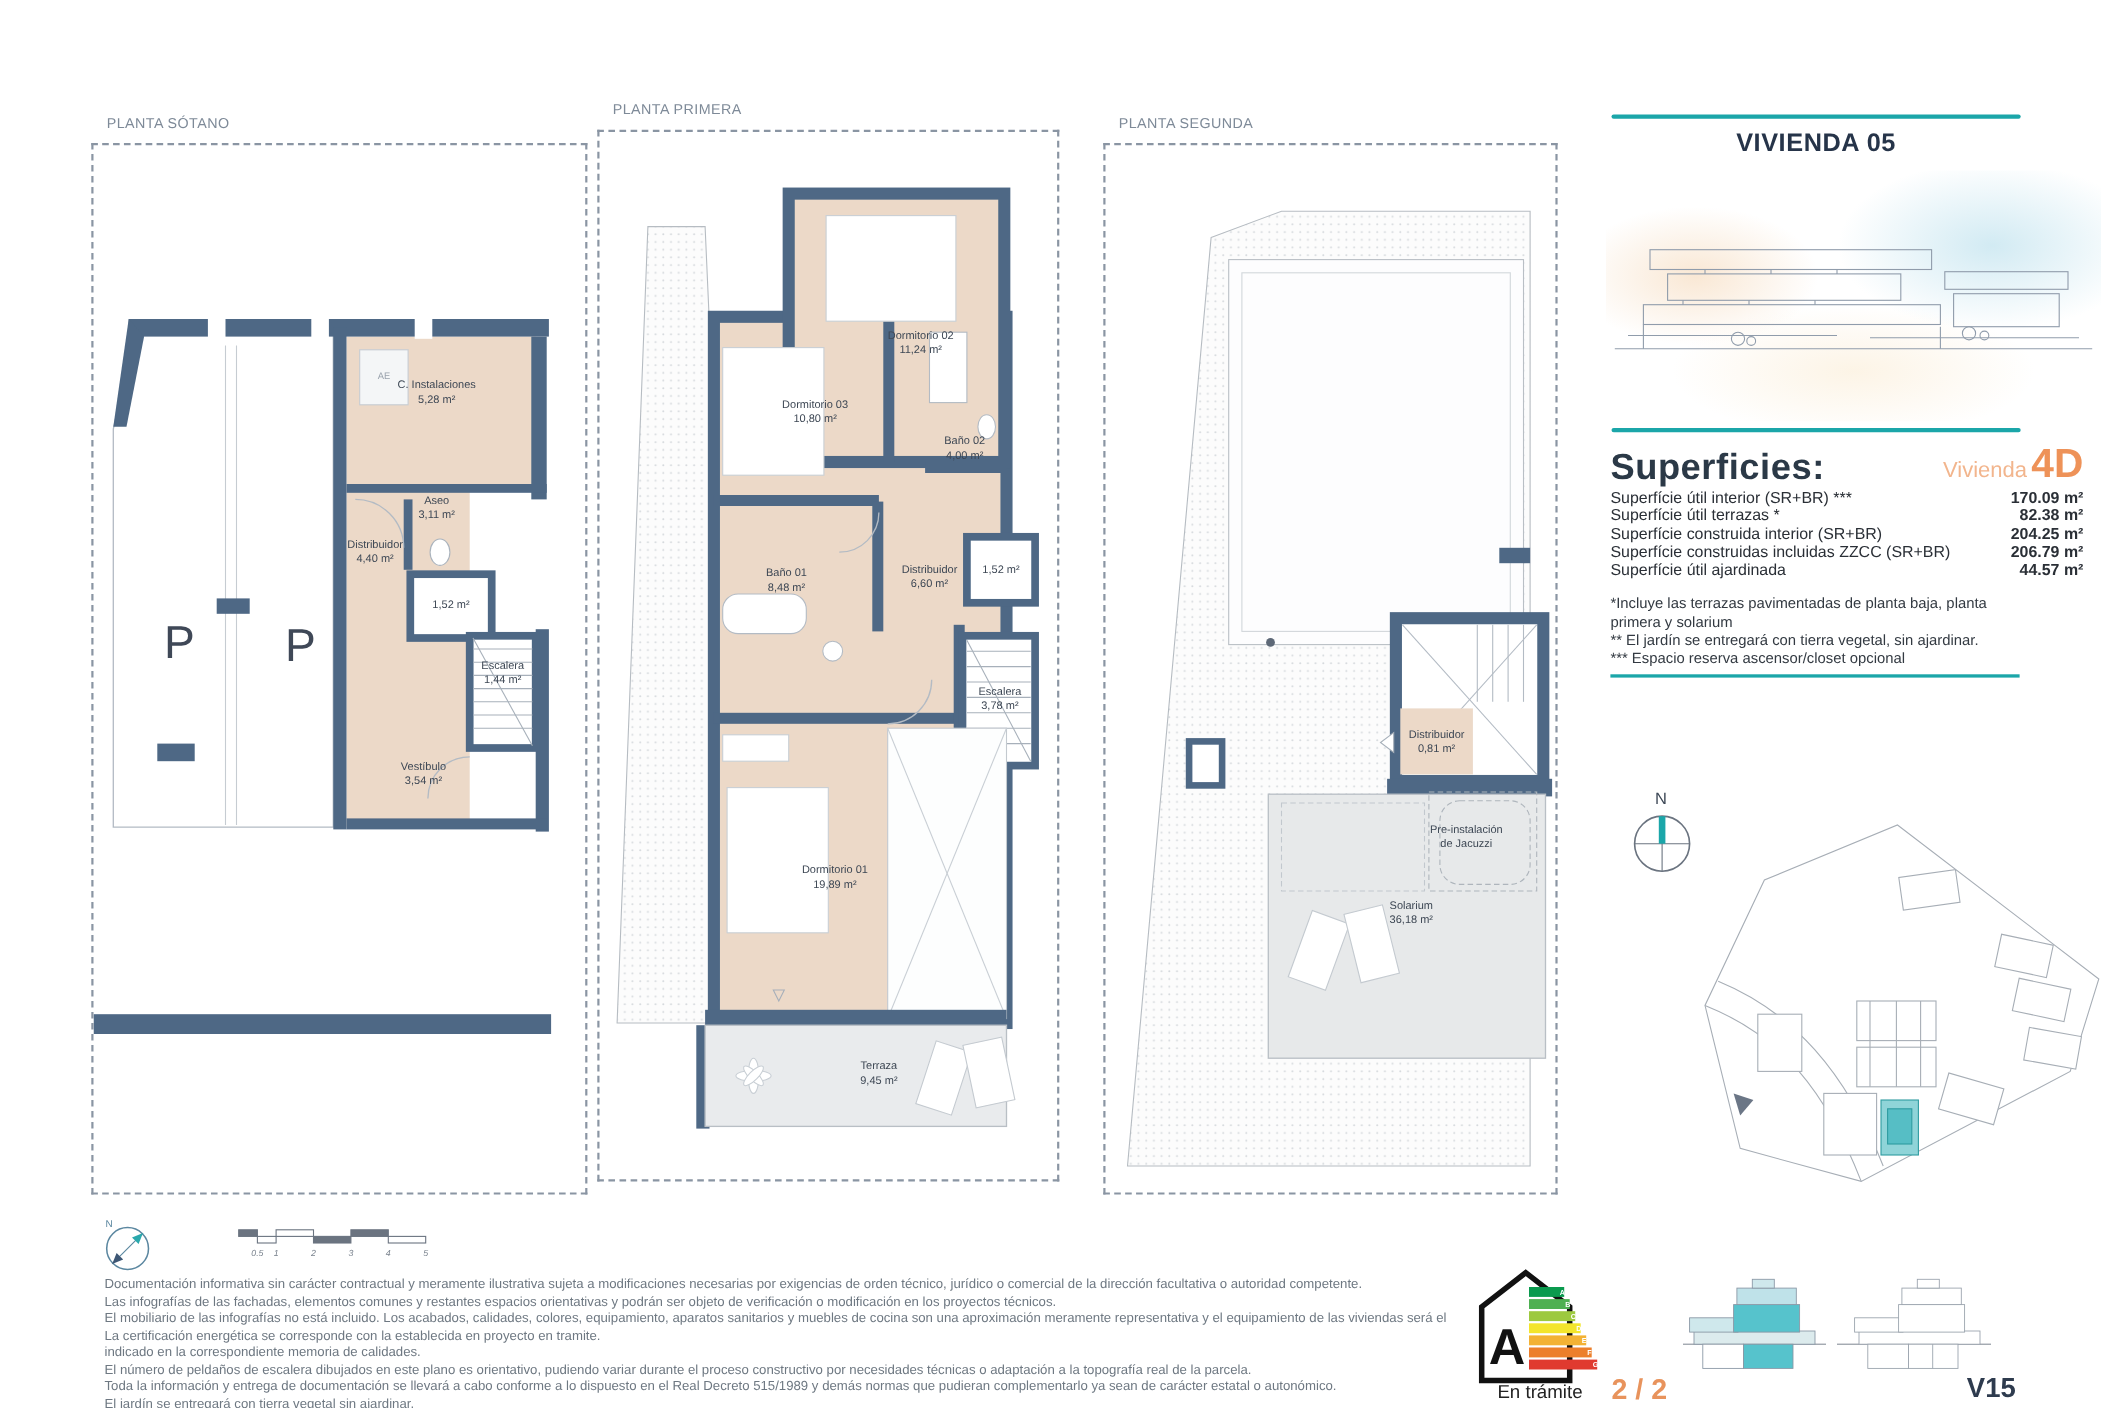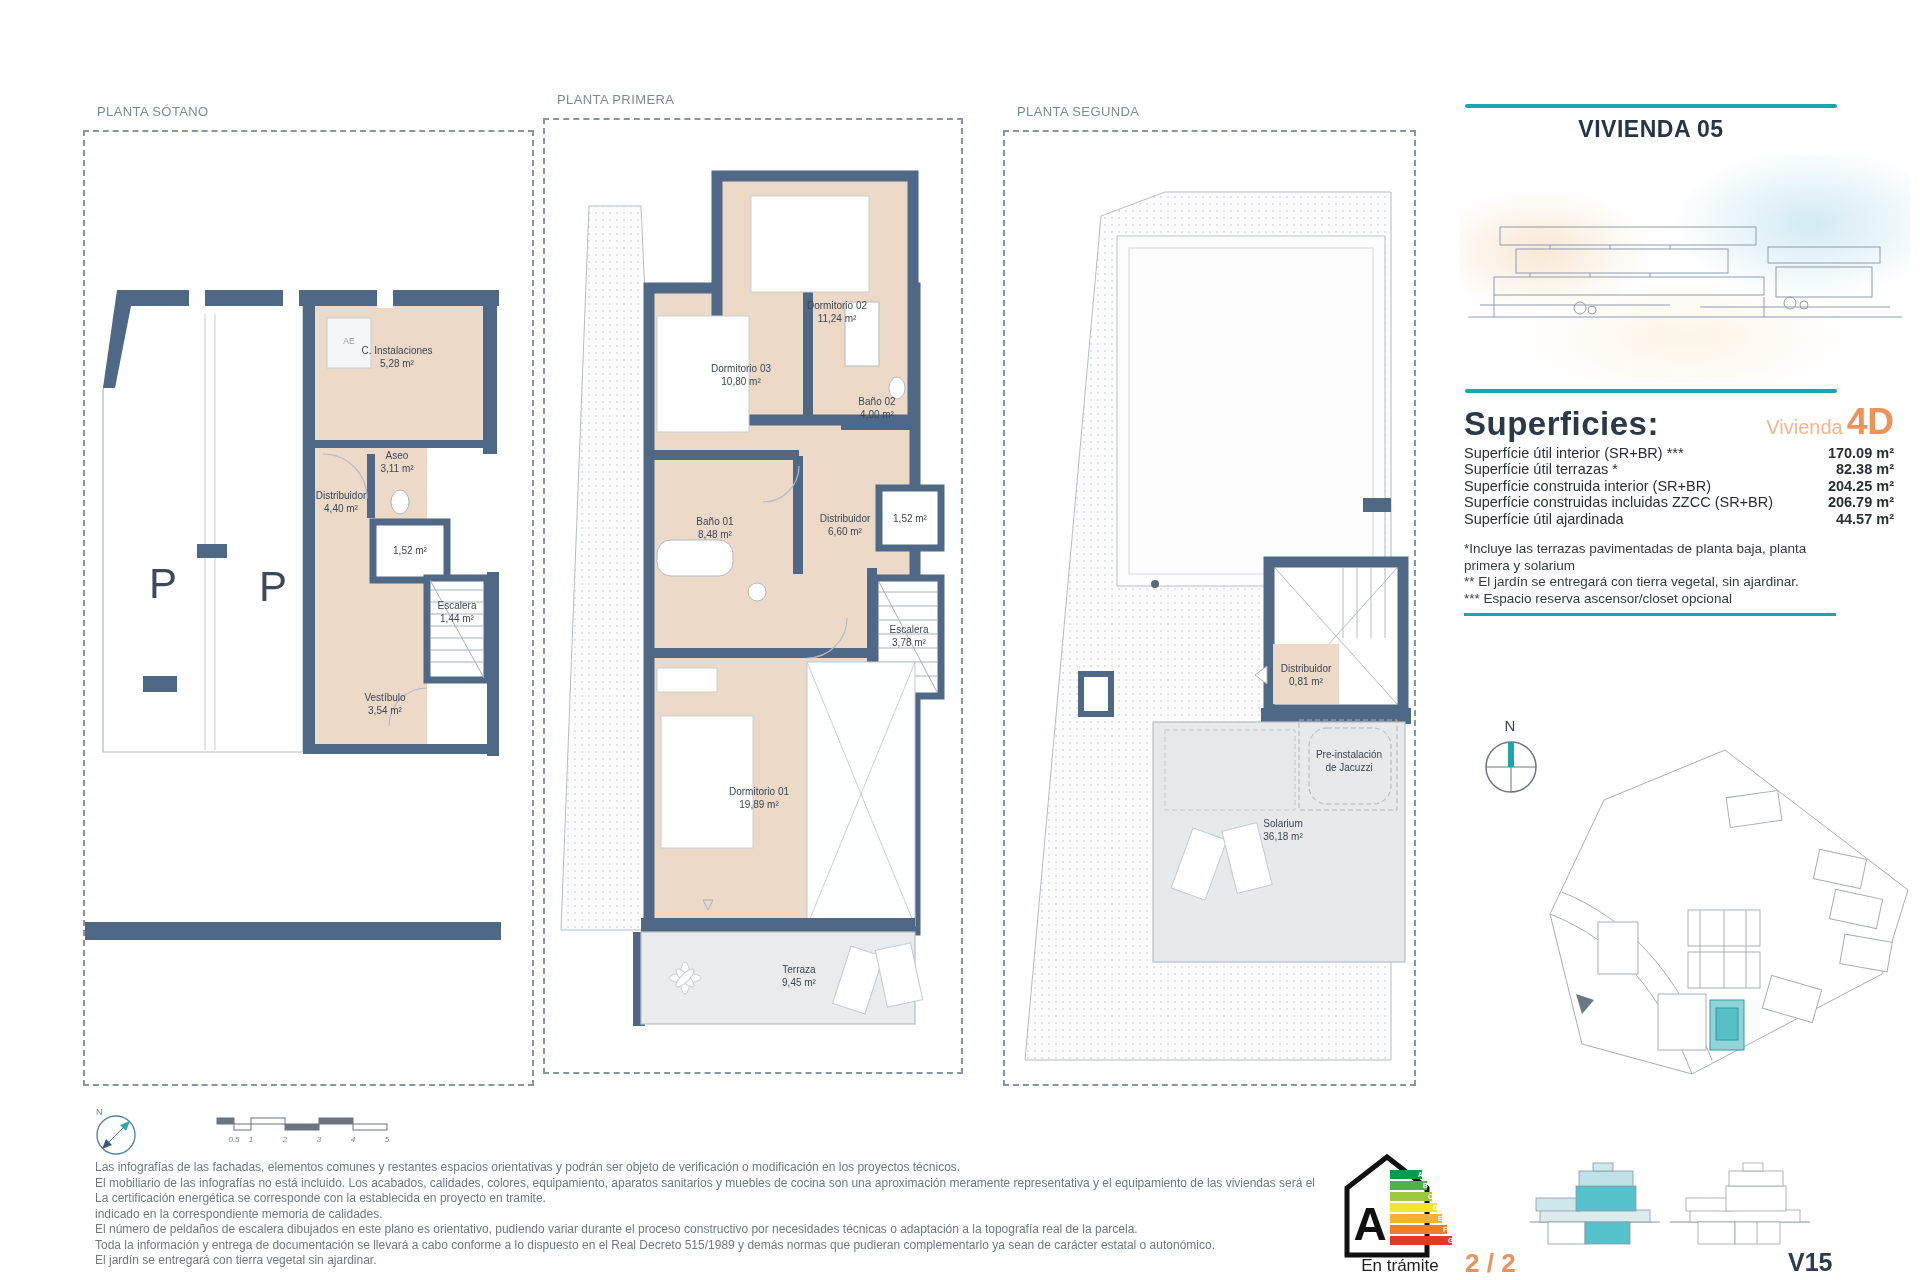--- a/index.html
+++ b/index.html
@@ -265,21 +265,21 @@
         <rect x="160" y="598" width="130" height="80" fill="none" stroke="#c2c8ce" stroke-dasharray="5,3"></rect>
         <rect x="294" y="588" width="98" height="90" fill="none" stroke="#aeb5bc" stroke-dasharray="5,3"></rect>
         <rect x="304" y="596" width="82" height="76" rx="18" fill="none" stroke="#aeb5bc" stroke-dasharray="5,3"></rect>
         <rect x="176" y="700" width="36" height="64" fill="#fff" stroke="#c4cad0" transform="rotate(20 194 732)"></rect>
         <rect x="224" y="694" width="36" height="64" fill="#fff" stroke="#c4cad0" transform="rotate(-14 242 726)"></rect>
       </svg>
       <div class="rlabel" style="left:301px;top:543px;">
         <span class="rname">Distribuidor</span>
         <span class="rarea">0,81 m²</span>
         </div>
-      <div class="rlabel" style="left:344px;top:629px;">
+      <div class="rlabel" style="left:328px;top:629px;">
         <span class="rname">Pre-instalación</span>
         <span class="rarea">de Jacuzzi</span>
         </div>
       <div class="rlabel" style="left:278px;top:698px;">
         <span class="rname">Solarium</span>
         <span class="rarea">36,18 m²</span>
         </div>
     </div>
   </section>
 
@@ -414,20 +414,21 @@
         <text x="36" y="30">1</text>
         <text x="70" y="30">2</text>
         <text x="104" y="30">3</text>
         <text x="138" y="30">4</text>
         <text x="172" y="30">5</text>
       </g>
     </svg>
   </div>
 
   <div class="footnote">
+    <div>Documentación informativa sin carácter contractual y meramente ilustrativa sujeta a modificaciones necesarias por exigencias de orden técnico, jurídico o comercial de la dirección facultativa o autoridad competente.</div>
     <div>Las infografías de las fachadas, elementos comunes y restantes espacios orientativas y podrán ser objeto de verificación o modificación en los proyectos técnicos.</div>
     <div>El mobiliario de las infografías no está incluido. Los acabados, calidades, colores, equipamiento, aparatos sanitarios y muebles de cocina son una aproximación meramente representativa y el equipamiento de las viviendas será el</div>
     <div>La certificación energética se corresponde con la establecida en proyecto en tramite.</div>
     <div>indicado en la correspondiente memoria de calidades.</div>
     <div>El número de peldaños de escalera dibujados en este plano es orientativo, pudiendo variar durante el proceso constructivo por necesidades técnicas o adaptación a la topografía real de la parcela.</div>
     <div>Toda la información y entrega de documentación se llevará a cabo conforme a lo dispuesto en el Real Decreto 515/1989 y demás normas que pudieran complementarlo ya sean de carácter estatal o autonómico.</div>
     <div>El jardín se entregará con tierra vegetal sin ajardinar.</div>
   </div>
 
   <div class="energy">

